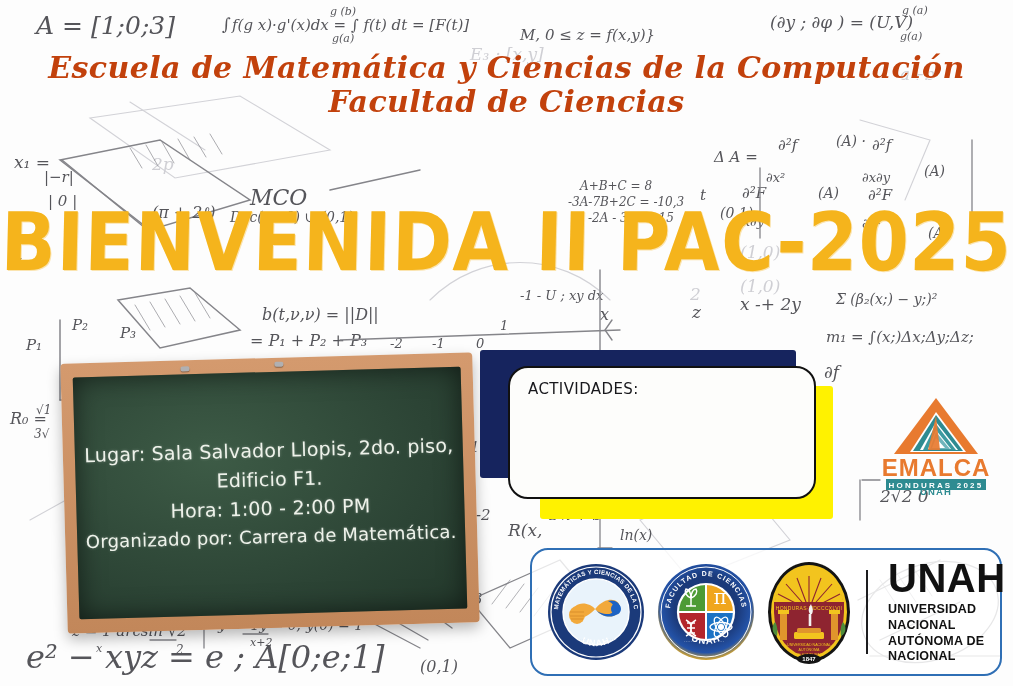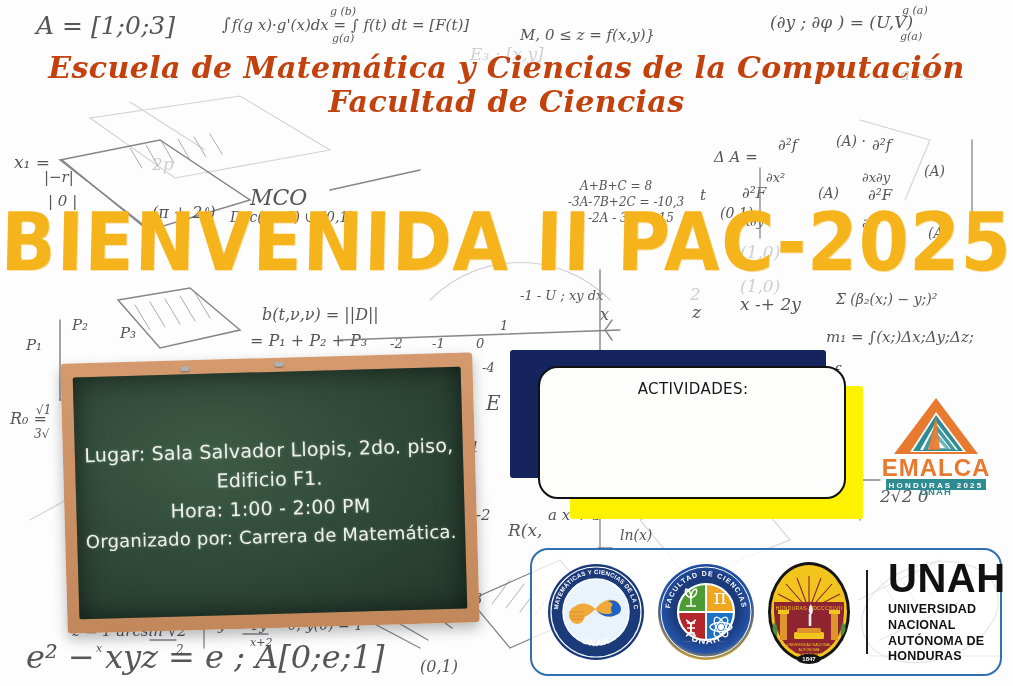--- a/index.html
+++ b/index.html
@@ -44,21 +44,21 @@
             padding:6px 10px;}
   .chalk-line{font-family:"DejaVu Sans",sans-serif;color:#eef2ea;font-size:19px;
               line-height:1.52;text-align:center;letter-spacing:.2px;
               text-shadow:0 0 3px rgba(255,255,255,.30);white-space:nowrap;}
   .chalk-line.small{font-size:18px;}
   
   .clip{position:absolute;width:9px;height:5px;background:#b0b0b2;border-radius:2px;
         box-shadow:0 1px 1px rgba(0,0,0,.35);}
 
   
-  #activities-wrap{position:absolute;left:510px;top:350px;width:350px;height:170px;z-index:5;text-align:center;}
+  #activities-wrap{position:absolute;left:480px;top:350px;width:350px;height:170px;z-index:5;}
   #act-navy{position:absolute;left:0;top:0;width:316px;height:128px;background:#16245e;border-radius:3px;}
   #act-yellow{position:absolute;left:60px;top:36px;width:293px;height:133px;background:#fff200;border-radius:3px;}
   #act-card{position:absolute;left:28px;top:16px;width:308px;height:133px;background:#fdfdfb;
             border:2px solid #111;border-radius:20px;box-sizing:border-box;padding:12px 16px 10px 18px;}
   #act-title{font-family:"DejaVu Sans",sans-serif;font-size:15px;color:#18181c;letter-spacing:.4px;
              margin-bottom:6px;}
   #act-list{list-style:none;margin:0;padding:0;}
   #act-list li{position:relative;padding-left:20px;font-family:"DejaVu Sans",sans-serif;
                font-size:14.5px;color:#18181c;line-height:1.62;letter-spacing:.1px;white-space:nowrap;}
   #act-list li:before{content:"";position:absolute;left:3px;top:9px;width:6px;height:6px;
@@ -415,17 +415,17 @@
         <ellipse cx="43" cy="99" rx="12" ry="5" fill="#141414"></ellipse>
         <text x="43" y="101" text-anchor="middle" font-family="Liberation Sans, sans-serif" font-size="6" font-weight="bold" fill="#ffffff">1847</text>
       </svg>
     </div>
 
     <div id="unah-divider"></div>
 
     <div id="unah-text">
       <div id="unah-big">UNAH</div>
       <div id="unah-sub1">UNIVERSIDAD NACIONAL</div>
-      <div id="unah-sub2">AUTÓNOMA DE HONDURAS</div>
+      <div id="unah-sub2">AUTÓNOMA DE NACIONAL</div>
     </div>
   </div>
 
 </div>
 
 </body></html>

